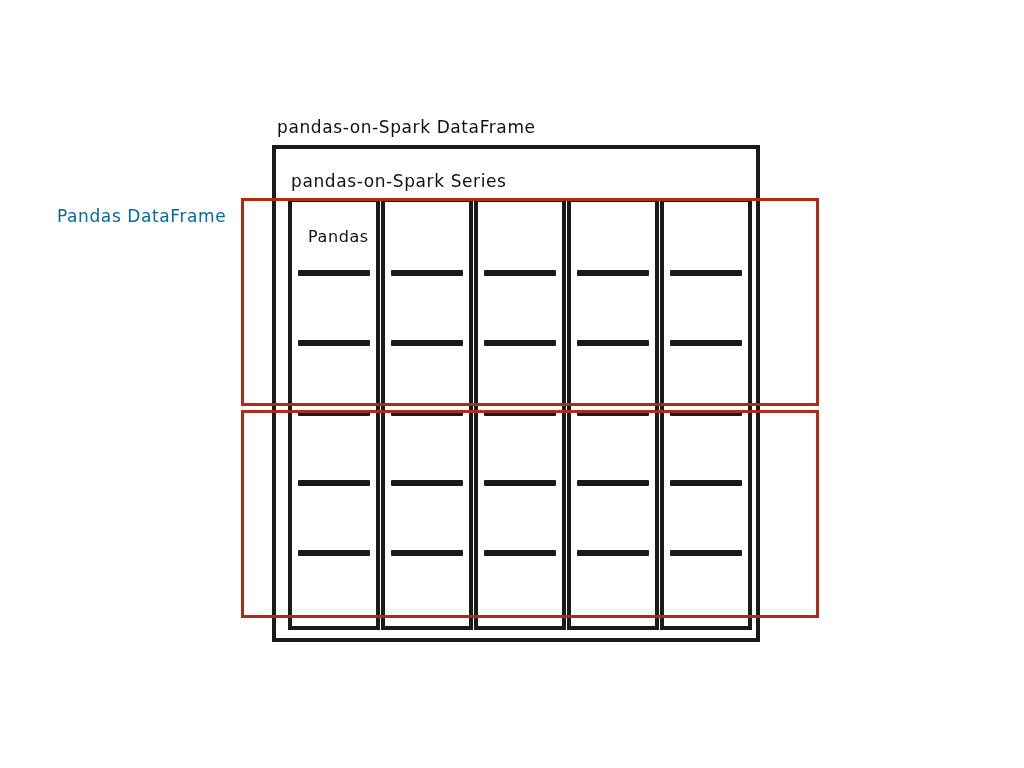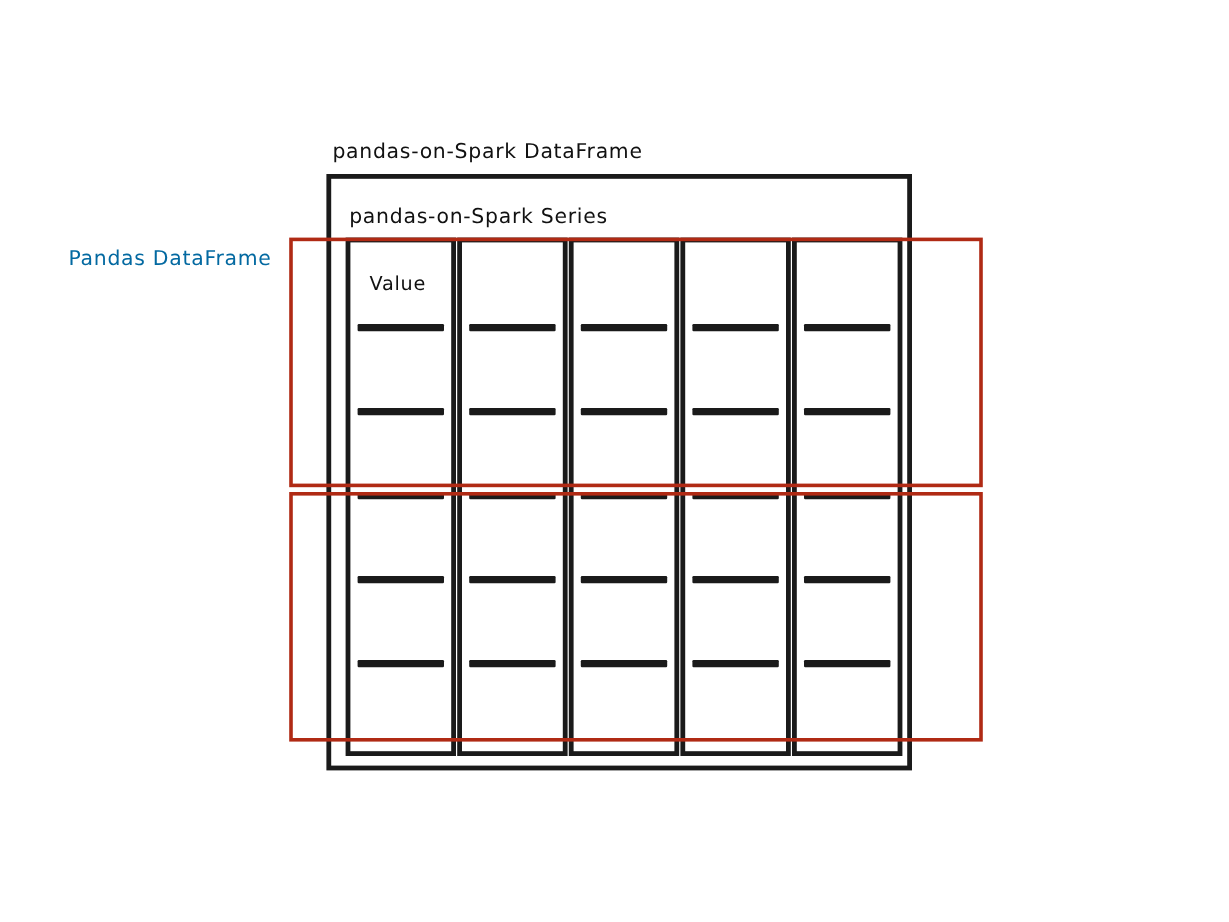--- a/index.html
+++ b/index.html
@@ -145,17 +145,17 @@
     <div class="row-sep" style="left:6px; top:348px;"></div>
   </div>
 
   <div class="red-box" id="red-box-top"></div>
   <div class="red-box" id="red-box-bottom"></div>
 
   <div class="label" id="title-psser">pandas-on-Spark Series</div>
 
   <div class="label" id="title-psdf">pandas-on-Spark DataFrame</div>
 
-  <div class="label" id="title-value">Value</div>
+  <div class="label" id="title-value">Pandas</div>
 
   <div class="label" id="title-pandas-df">Pandas DataFrame</div>
 
 </div>
 
 </body></html>

